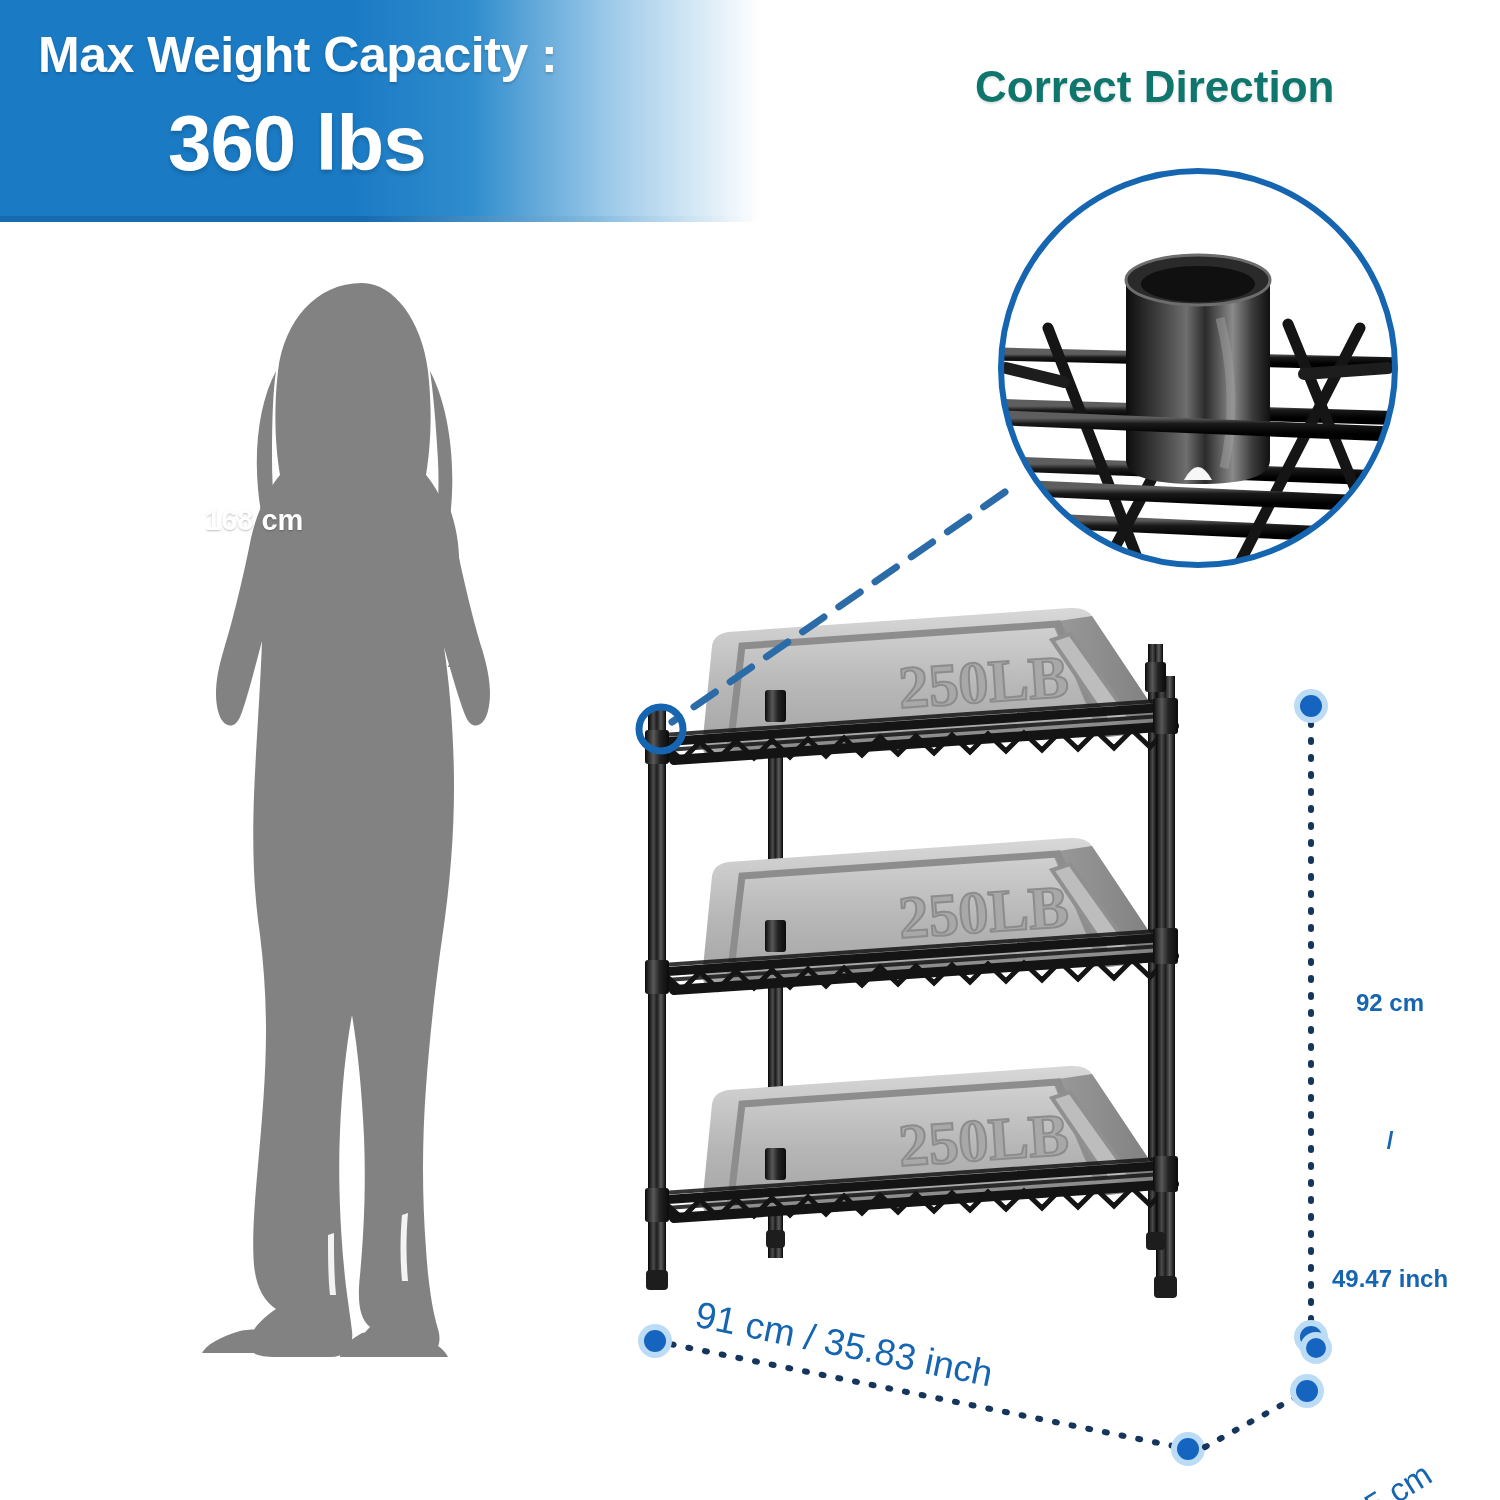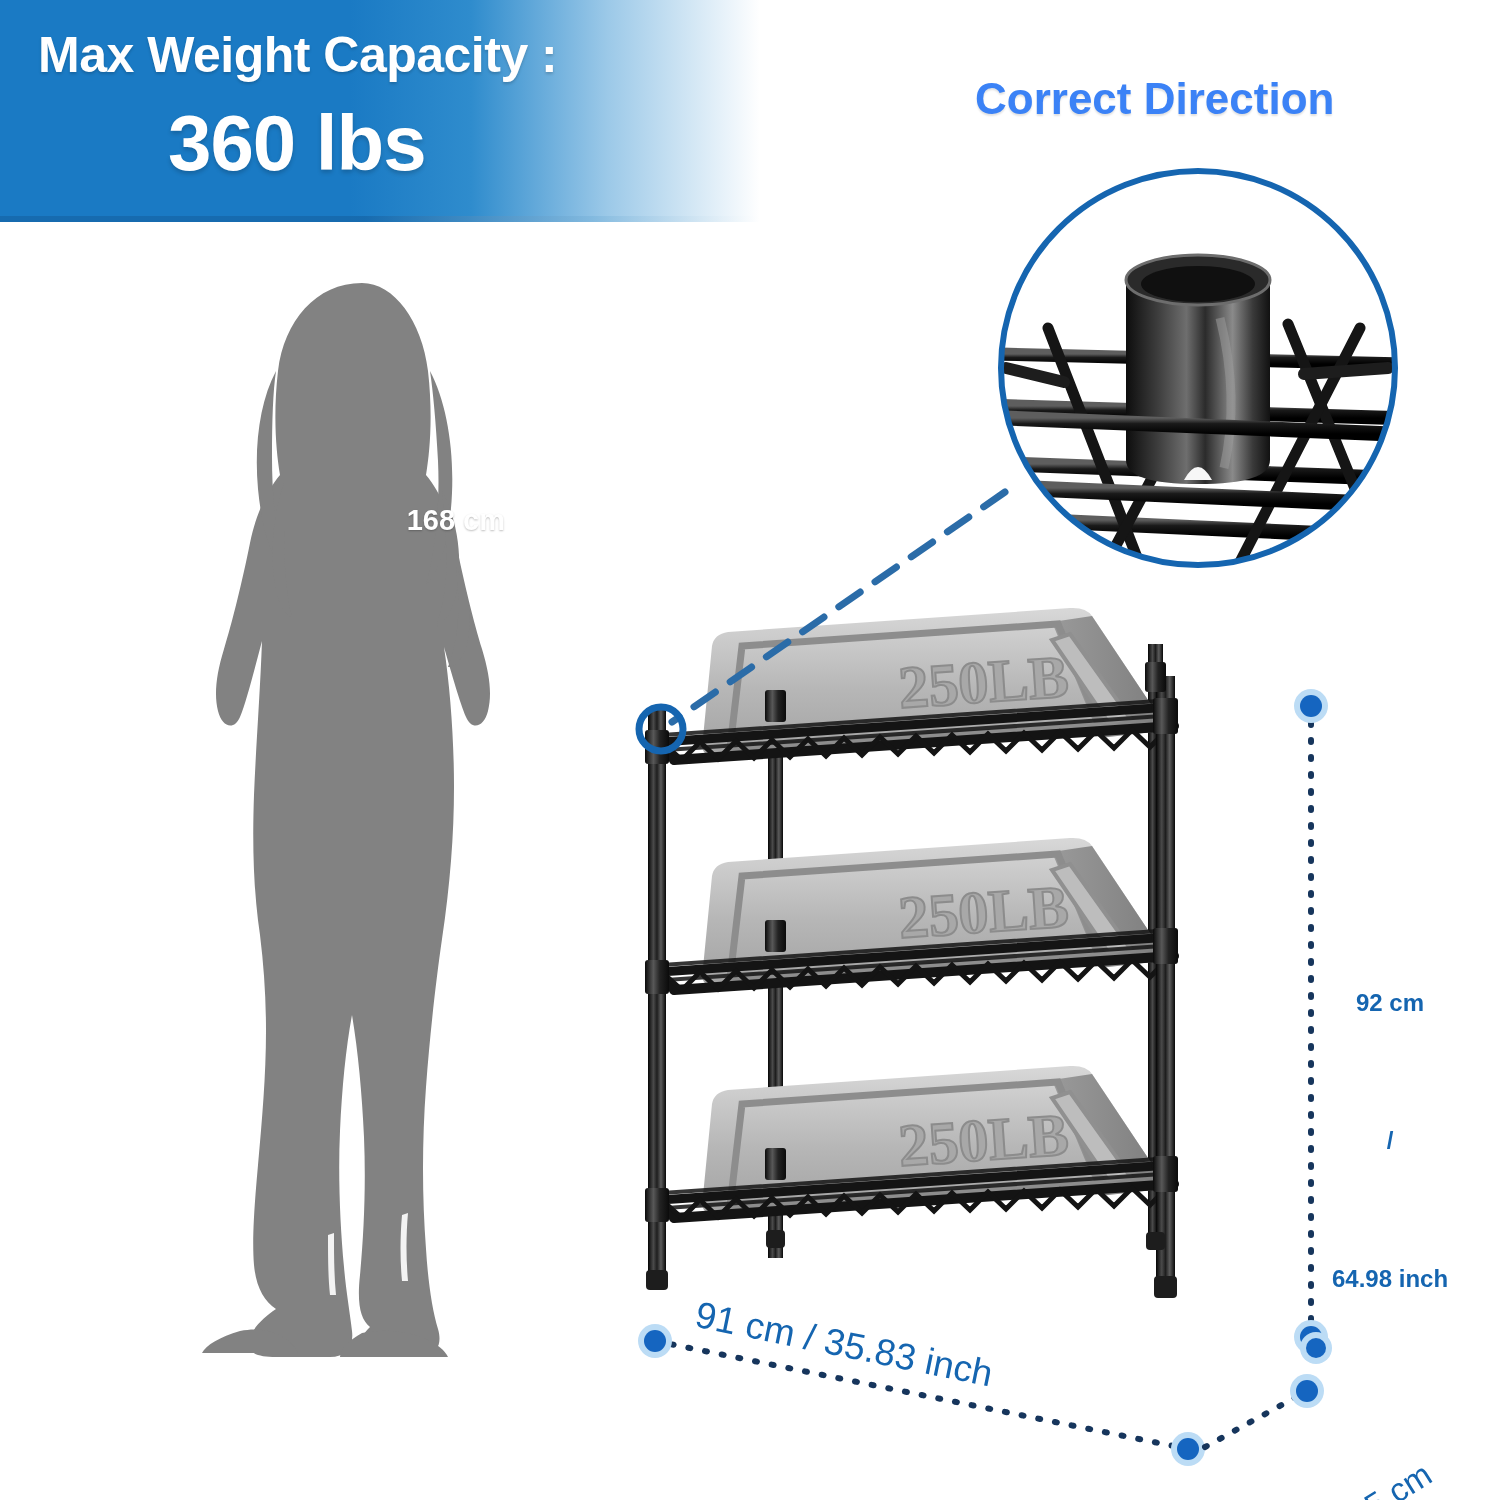--- a/index.html
+++ b/index.html
@@ -12,29 +12,29 @@
   #banner .edge{position:absolute;left:0;bottom:0;width:100%;height:6px;
           background:linear-gradient(to right,#1566a8 0%,#1566a8 48%,#7fb7dd 78%,#ffffff 100%);opacity:.75;}
   #bannerTitle{position:absolute;left:22px;top:26px;font-size:50px;font-weight:bold;
           color:#fff;letter-spacing:-.5px;white-space:nowrap;
           text-shadow:0 2px 3px rgba(0,0,0,.18);margin-left:16px;}
   #bannerValue{position:absolute;left:168px;top:98px;font-size:78px;font-weight:bold;
           color:#fff;letter-spacing:-1px;white-space:nowrap;
           text-shadow:0 3px 4px rgba(0,0,0,.18);}
 
   
-  #cdLabel{position:absolute;left:975px;top:74px;font-size:44px;font-weight:bold;
-           color:#3b82f6;white-space:nowrap;text-shadow:0 2px 2px rgba(0,0,0,.12);text-align:right;}
+  #cdLabel{position:absolute;left:975px;top:62px;font-size:44px;font-weight:bold;
+           color:#0f766e;white-space:nowrap;text-shadow:0 2px 2px rgba(0,0,0,.12);text-align:right;}
 
   
   #inset{position:absolute;left:988px;top:168px;width:420px;height:400px;}
 
   
   #sil{position:absolute;left:180px;top:275px;width:360px;height:1085px;}
-  #silText{position:absolute;left:205px;top:500px;width:300px;text-align:right;
+  #silText{position:absolute;left:205px;top:500px;width:300px;text-align:left;
            color:#ffffff;font-size:29px;font-weight:bold;line-height:40px;
            text-shadow:0 1px 2px rgba(0,0,0,.25);}
 
   
   #shelf{position:absolute;left:600px;top:590px;width:740px;height:780px;}
 
   
   #dims{position:absolute;left:0;top:0;width:1500px;height:1500px;pointer-events:none;}
 
   .dimtxt{position:absolute;color:#1565b0;font-weight:normal;white-space:pre;}
@@ -319,21 +319,21 @@
   </g>
   <g>
     <circle cx="1316" cy="1348" r="16" fill="#bcdcf5"></circle>
     <circle cx="1316" cy="1348" r="10" fill="#1565c0"></circle>
   </g>
 </svg>
 
 <div class="dimtxt" id="dimH">
   <div>92 cm</div>
   <div>/</div>
-  <div>64.98 inch</div>
+  <div>49.47 inch</div>
 </div>
 
 <div class="dimtxt" id="dimW">91 cm / 35.83 inch</div>
 
 <div class="dimtxt" id="dimD">
   <div>35.5 cm</div>
   
 </div>
 
 </body></html>

